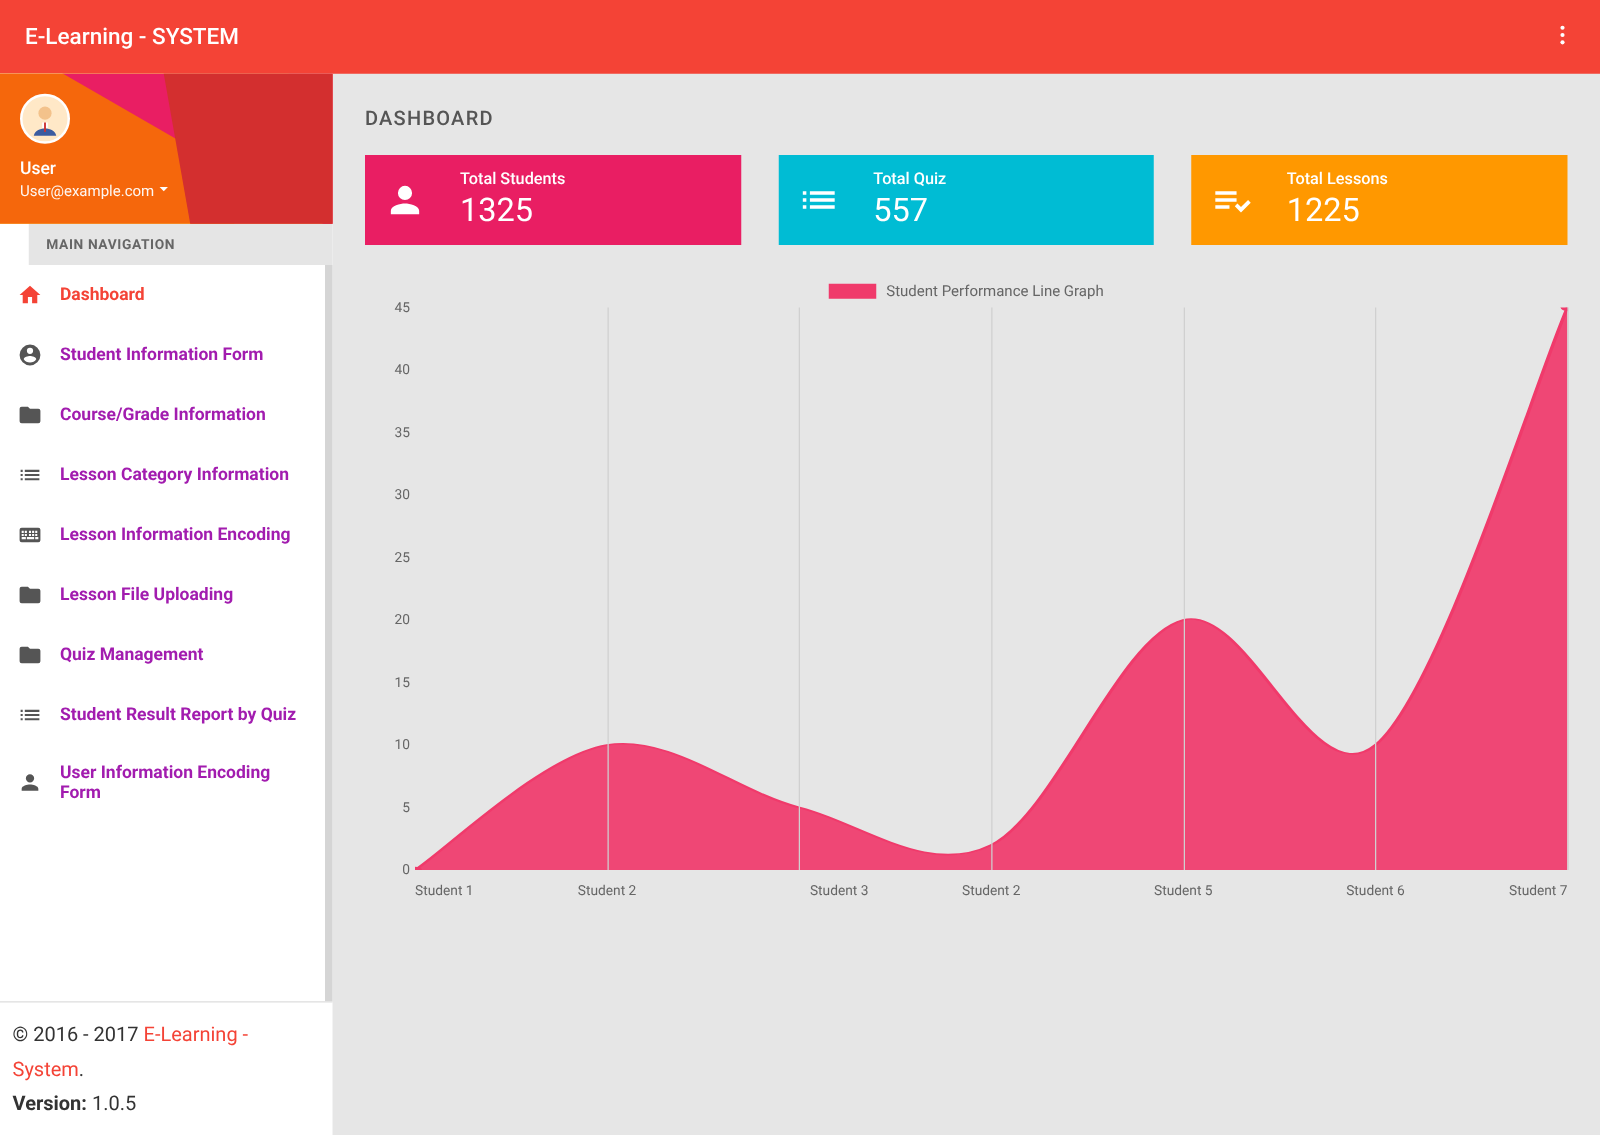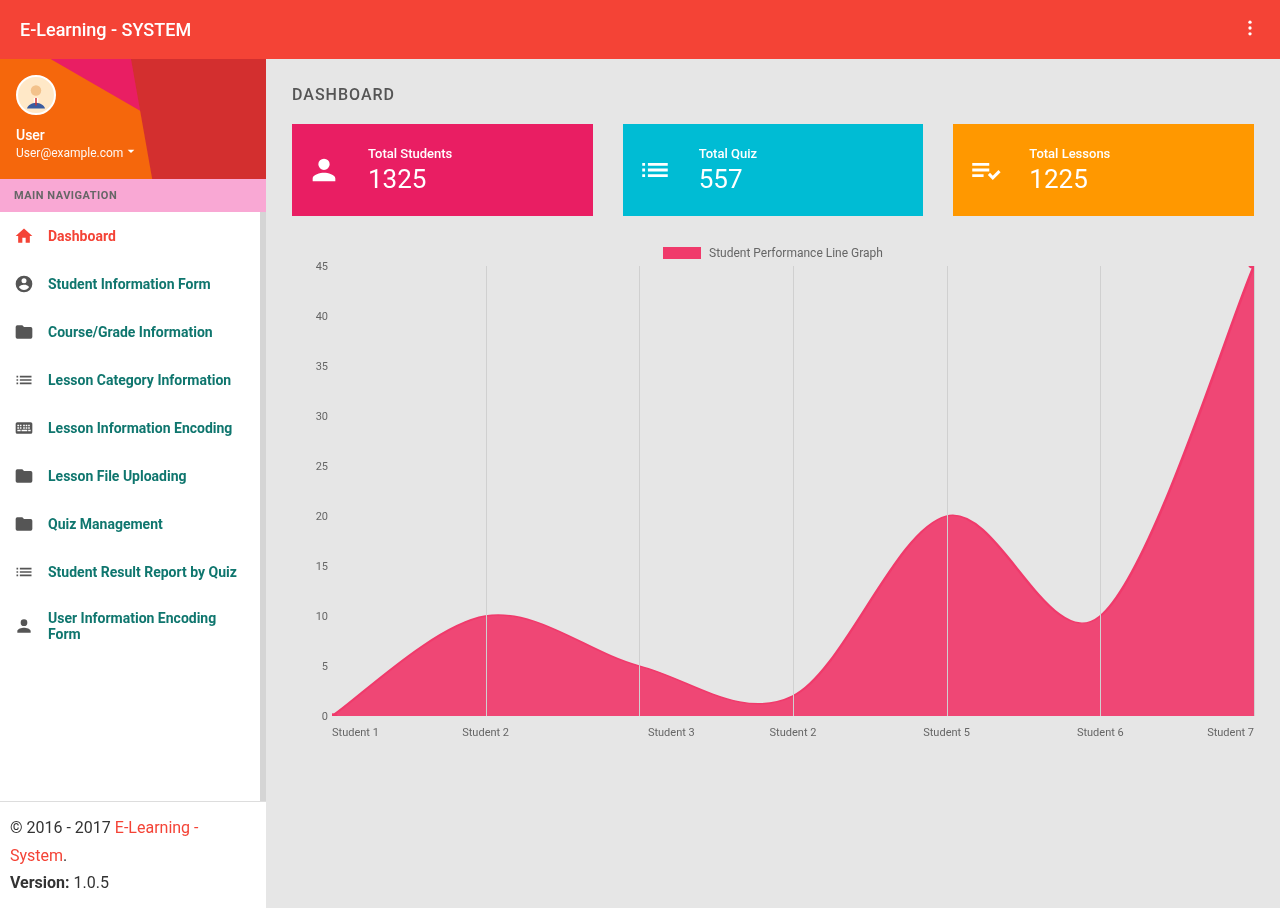--- a/index.html
+++ b/index.html
@@ -21,37 +21,37 @@
 .user-panel-bg .sh2 { position: absolute; width: 400px; height: 400px; background: #f5670c; transform: rotate(-25deg); left: -110px; top: -200px; }
 .user-panel-bg .sh3 { position: absolute; width: 400px; height: 400px; background: #E91E63; transform: rotate(30deg); left: 60px; top: -310px; }
 .user-panel-bg .sh4 { position: absolute; width: 400px; height: 400px; background: #d32f2f; transform: rotate(-10deg); left: 120px; top: -280px; }
 .avatar { width: 40px; height: 40px; border-radius: 50%; background: #ffe8c7; border: 2px solid #fff; position: relative; z-index: 1; display: flex; align-items: center; justify-content: center; margin-bottom: 12px; }
 .avatar svg { width: 30px; height: 30px; }
 .user-name { font-size: 14px; font-weight: 500; z-index: 1; }
 .user-email-row { display: flex; align-items: center; justify-content: flex-start; z-index: 1; }
 .user-email { font-size: 12px; opacity: .95; }
 .user-chevron { color: #fff; }
 
-.nav-header { font-size: 11px; font-weight: 700; color: #666; padding: 10px 14px; background: #f9a8d4; letter-spacing: .5px; }
+.nav-header { font-size: 11px; font-weight: 700; color: #666; padding: 10px 14px; background: #e5e5e5; letter-spacing: .5px; margin-left: 23px; }
 .nav-list { flex: 1; overflow-y: auto; border-right: 6px solid #d5d5d5; }
-.nav-item { display: flex; align-items: center; gap: 14px; padding: 14px 14px; font-size: 14px; font-weight: 700; color: #0f766e; cursor: pointer; }
+.nav-item { display: flex; align-items: center; gap: 14px; padding: 14px 14px; font-size: 14px; font-weight: 700; color: #a21caf; cursor: pointer; }
 .nav-item.active { color: #f44336; }
 .nav-item .nav-icon { width: 20px; height: 20px; display: flex; align-items: center; justify-content: center; color: #555; }
 .nav-item.active .nav-icon { color: #f44336; }
 .nav-icon svg { width: 20px; height: 20px; fill: currentColor; }
 
 .sidebar-footer { border-top: 1px solid #ddd; padding: 12px 10px; font-size: 16px; color: #333; line-height: 1.7; }
 .sidebar-footer a { color: #f44336; text-decoration: none; }
 
 
 .main { flex: 1; padding: 26px 26px 0 26px; overflow: auto; }
 .page-title { font-size: 16px; font-weight: 500; color: #555; letter-spacing: 1px; margin-bottom: 20px; }
 
 .cards { display: flex; gap: 30px; margin-bottom: 30px; }
-.card { flex: 1; height: 92px; display: flex; align-items: center; color: #fff; }
+.card { flex: 1; height: 72px; display: flex; align-items: center; color: #fff; }
 .card-icon { width: 64px; height: 72px; display: flex; align-items: center; justify-content: center; }
 .card-icon svg { width: 34px; height: 34px; fill: #fff; }
 .card-body { padding: 0 12px; }
 .card-label { font-size: 13px; font-weight: 500; margin-bottom: 3px; }
 .card-value { font-size: 26px; font-weight: 400; }
 .card.pink { background: #E91E63; }
 .card.cyan { background: #00BCD4; }
 .card.orange { background: #FF9800; }
 
 

